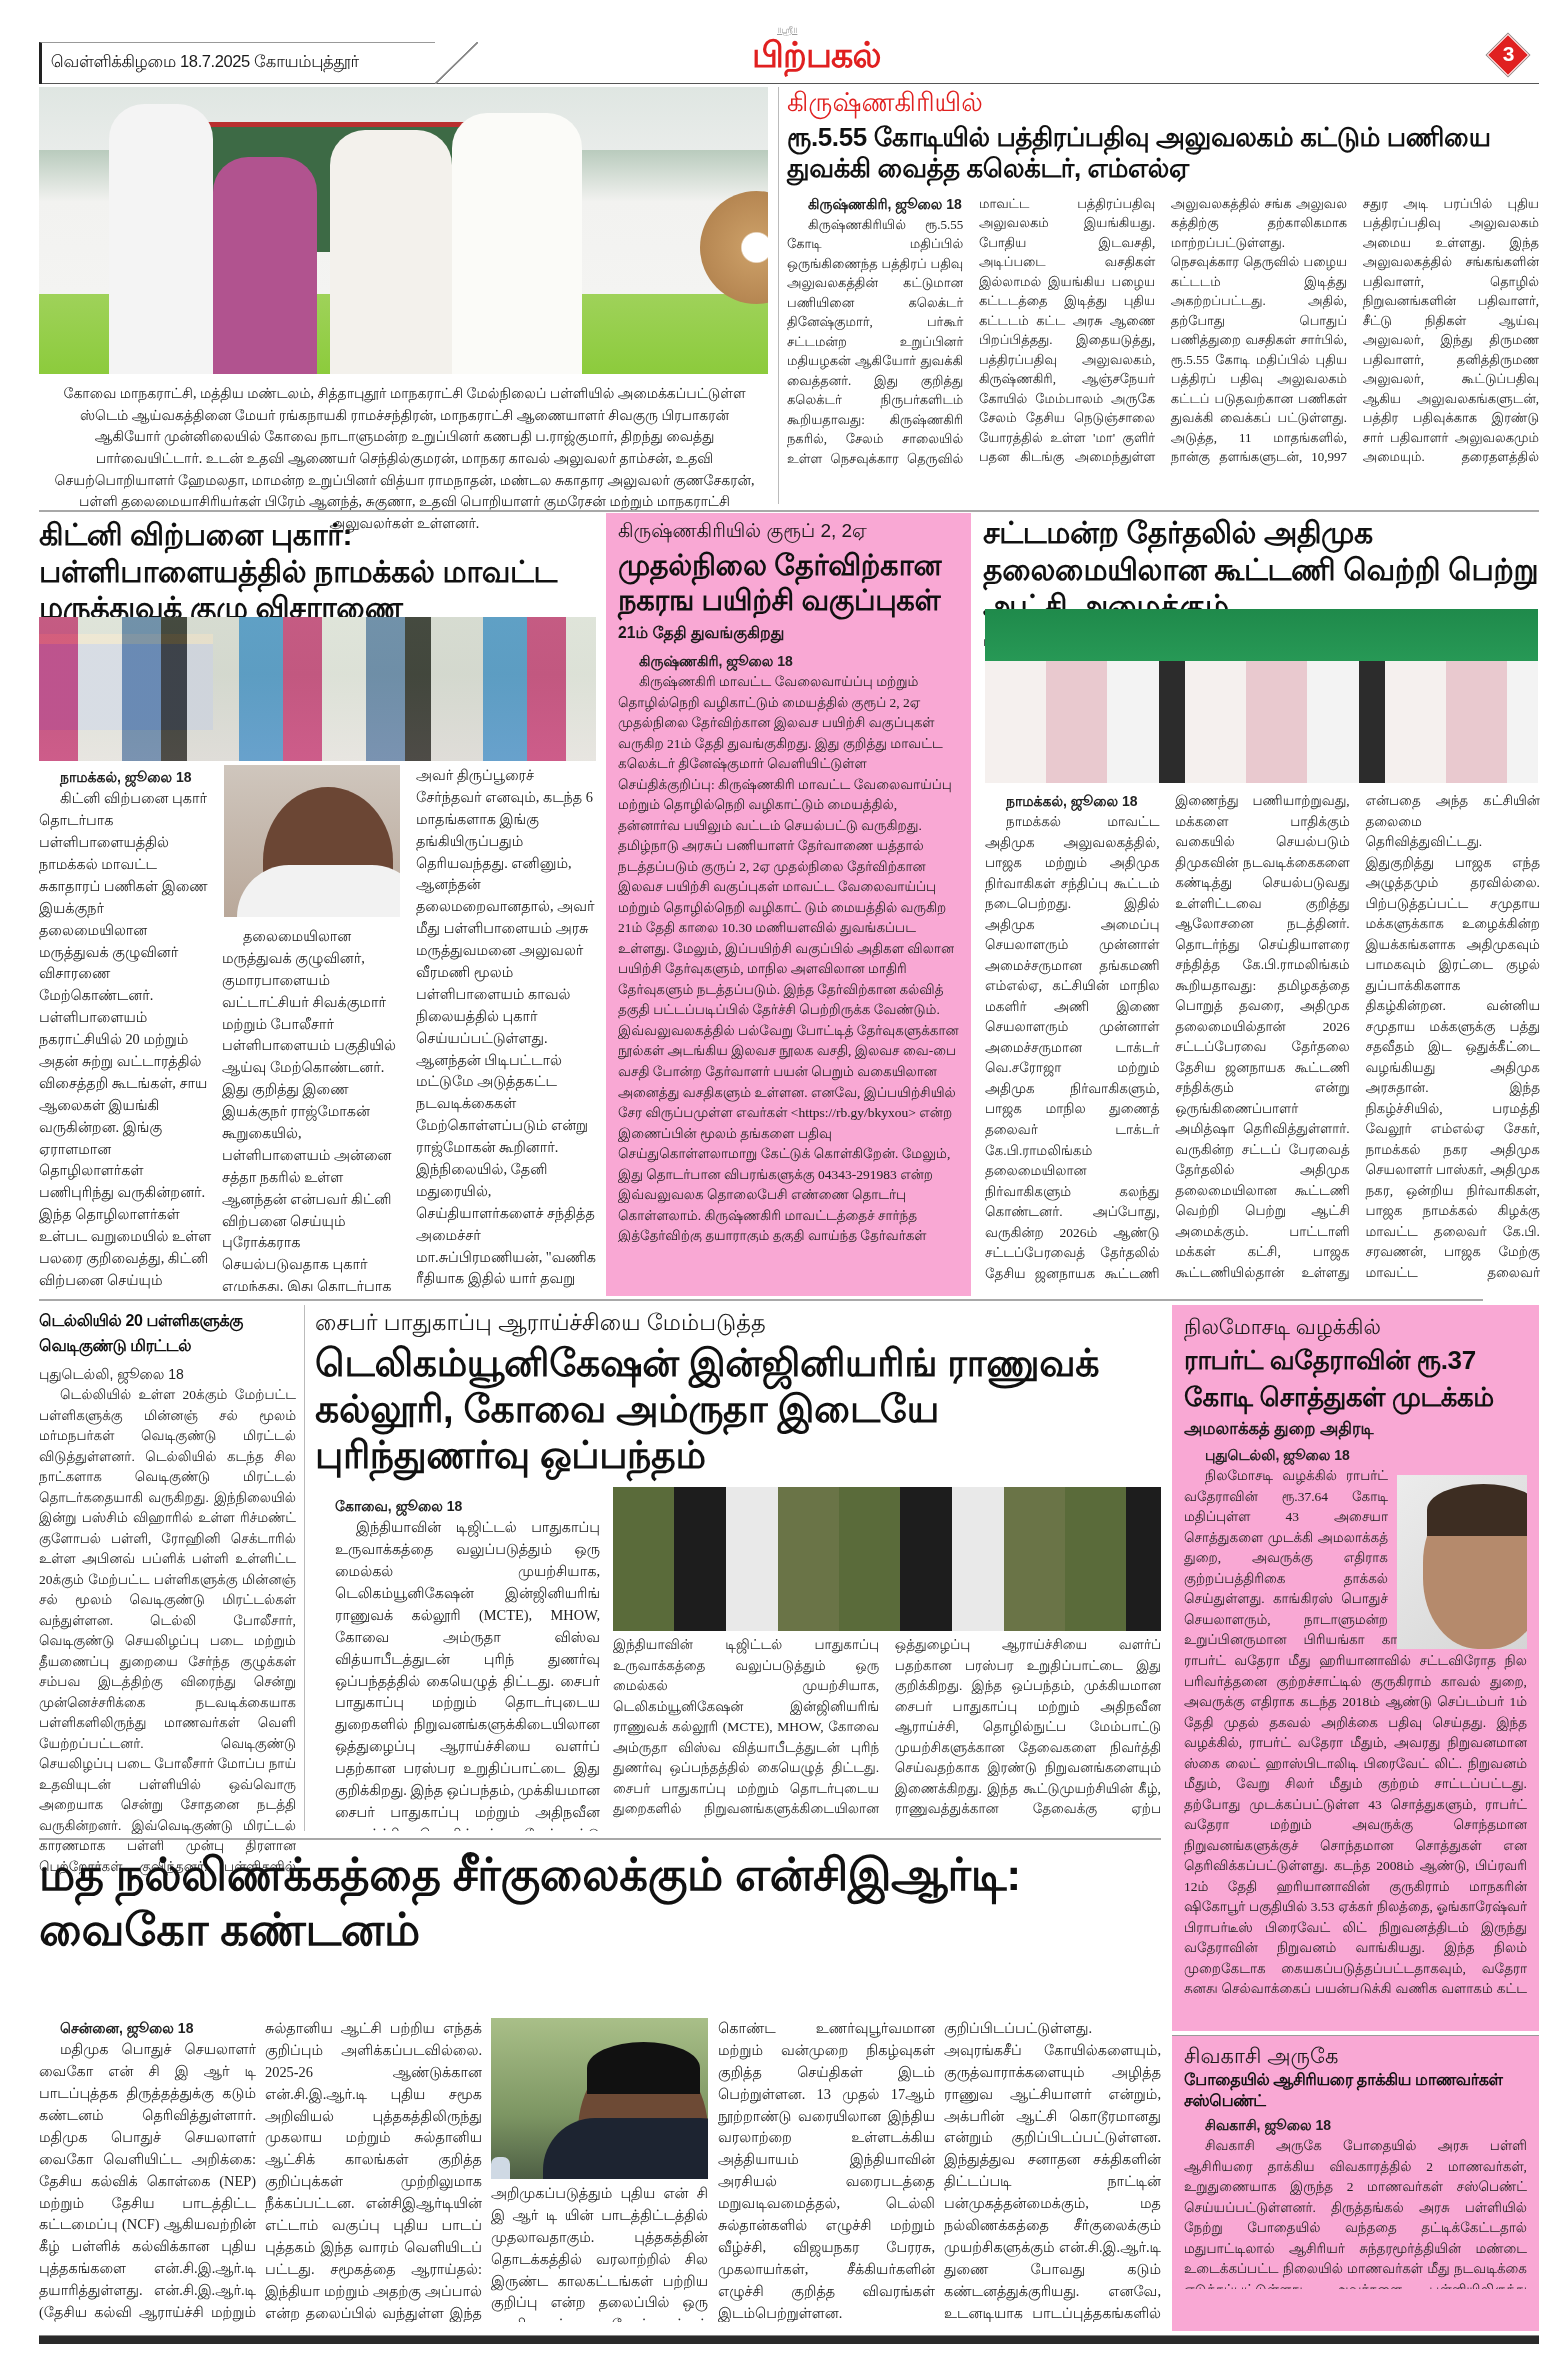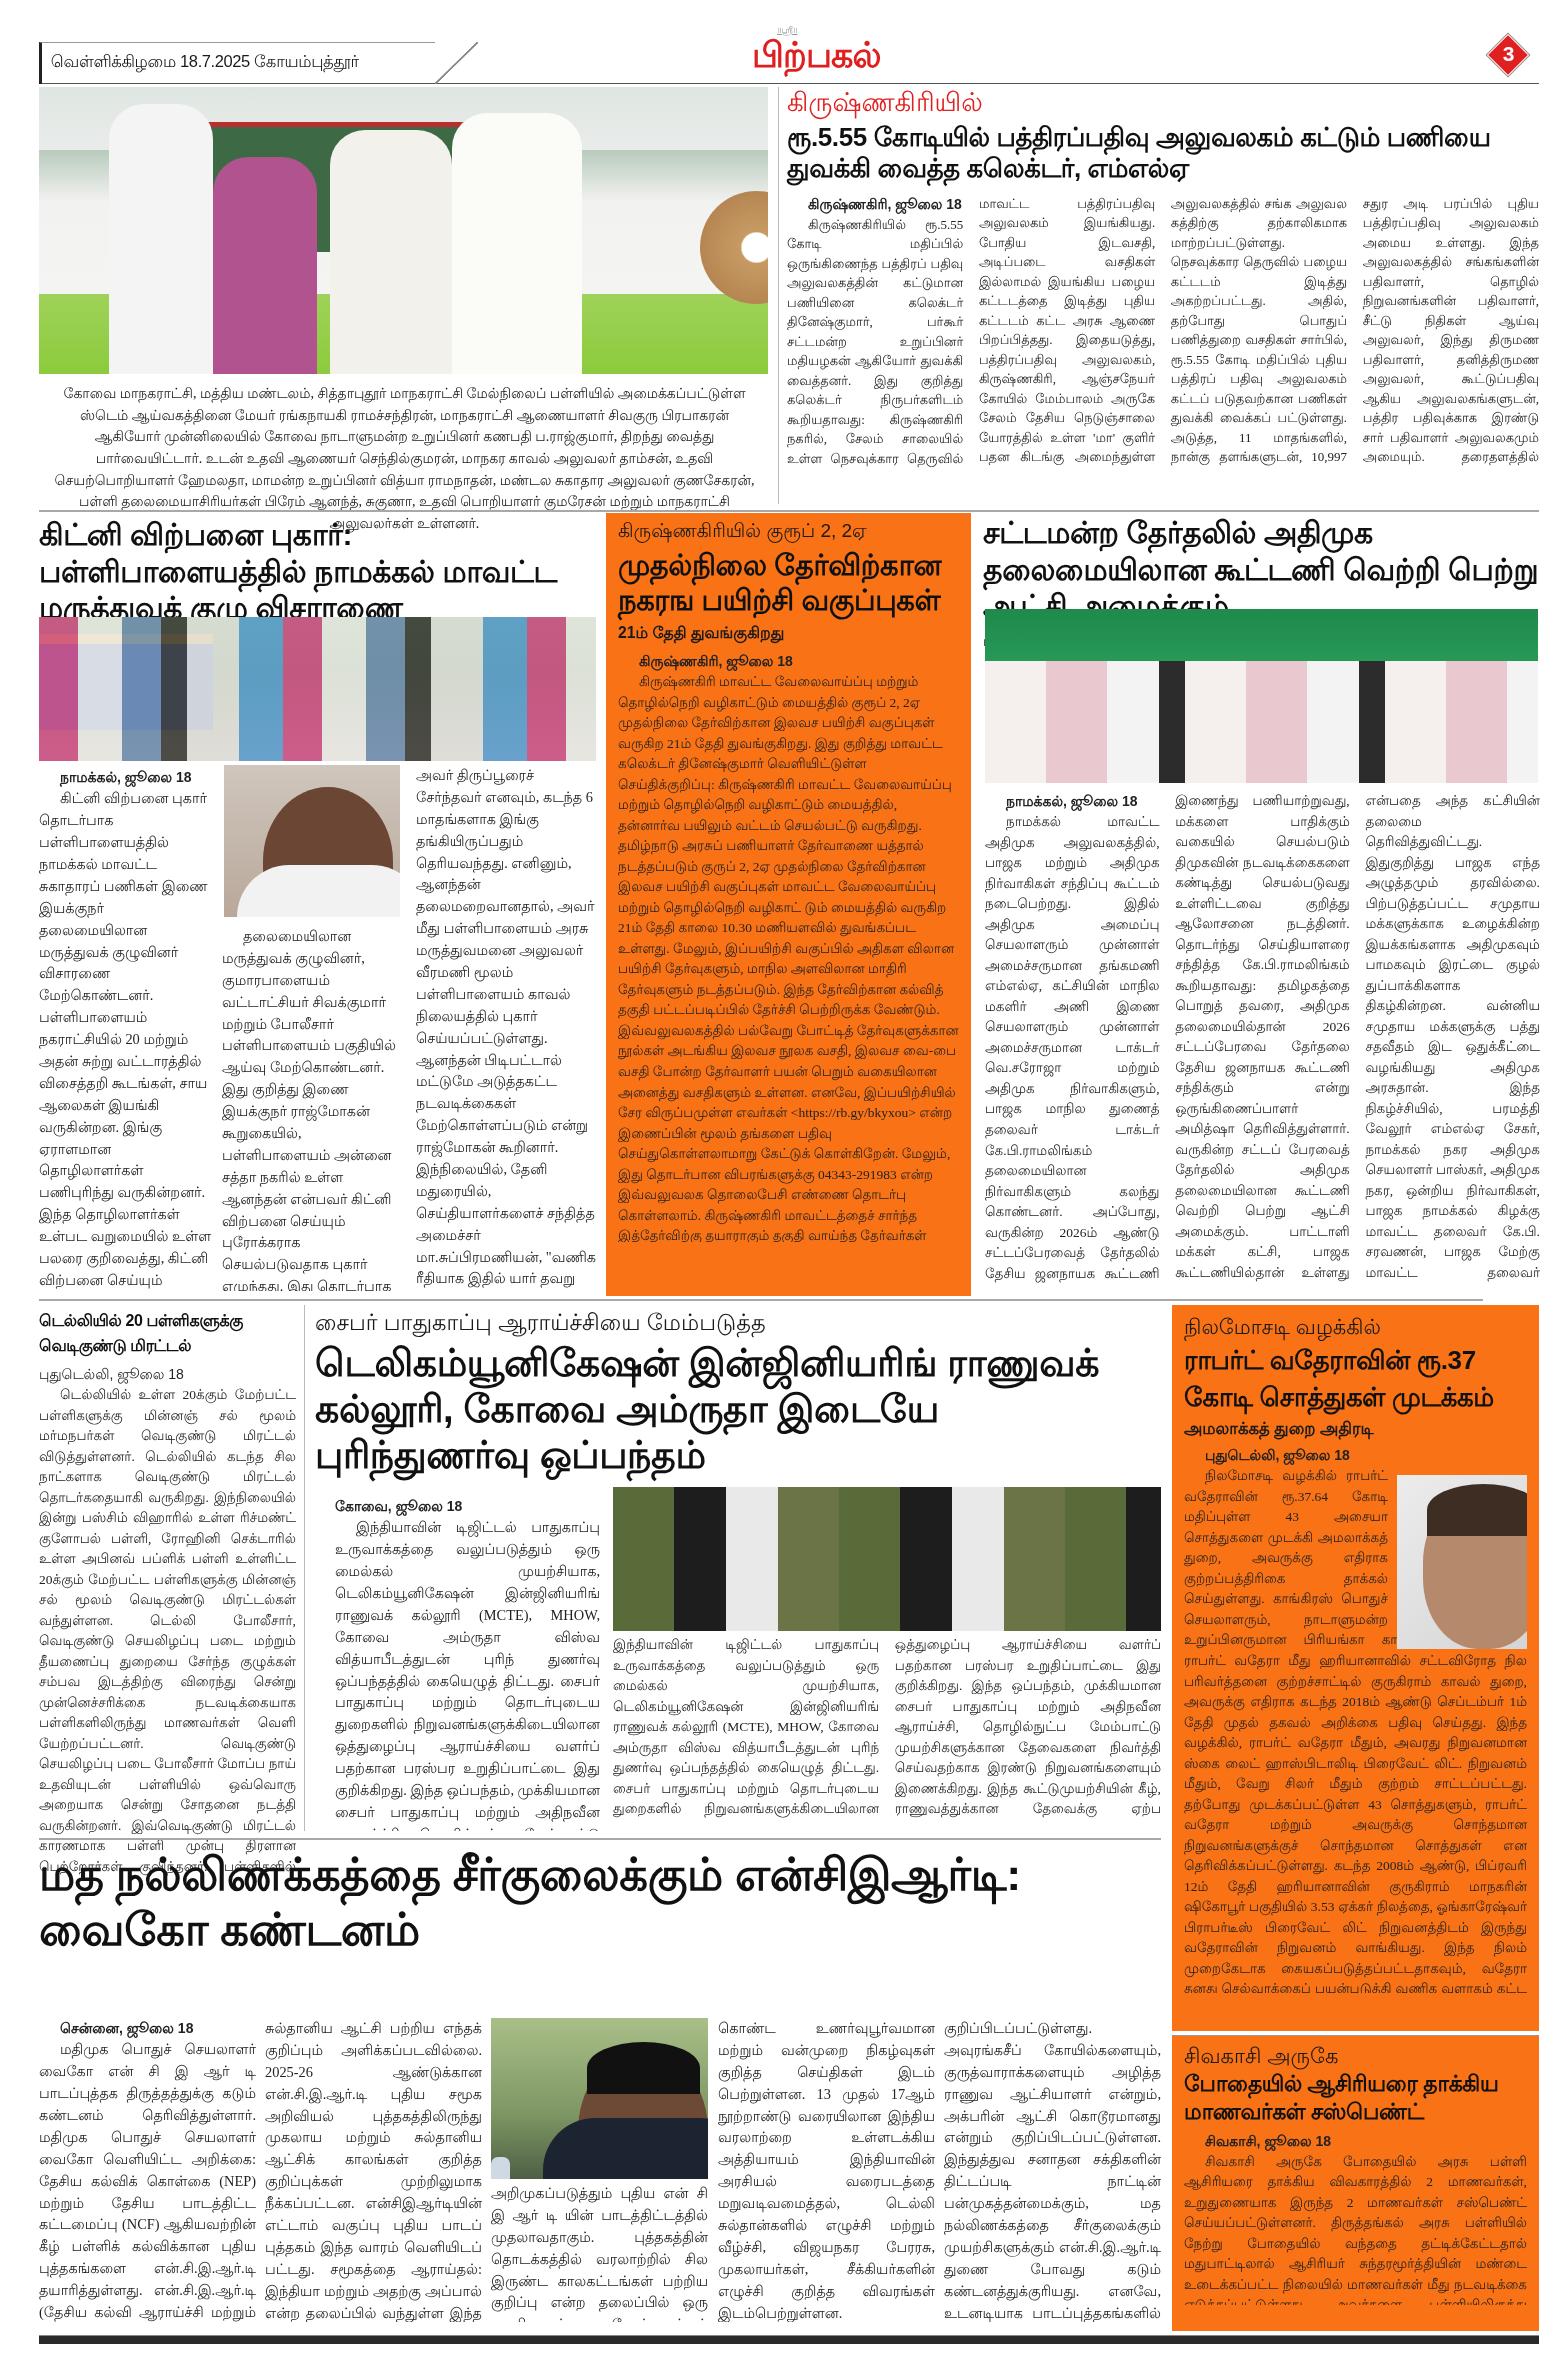--- a/index.html
+++ b/index.html
@@ -58,21 +58,21 @@
   .headline { font-family: "Liberation Sans", sans-serif; font-weight: bold; line-height: 1.22; color: #111; letter-spacing: -0.4px; }
   .subhead-red { font-family: "Liberation Sans", sans-serif; font-weight: bold; color: #e0201f; font-size: 15.7px; }
   .subhead { font-family: "Liberation Sans", sans-serif; font-size: 15.7px; font-weight: bold; }
   .body { font-family: "Liberation Serif", serif; font-size: 14.4px; line-height: 1.52; text-align: justify; color: #222; }
   .body p { text-indent: 21px; }
   .byline { font-family: "Liberation Sans", sans-serif; font-weight: bold; font-size: 14px; display: block; padding-left: 21px; }
   .caption { font-family: "Liberation Serif", serif; font-size: 14px; line-height: 1.55; text-align: center; }
   .cols2 { column-count: 2; column-gap: 15.7px; }
   .cols3 { column-count: 3; column-gap: 15.7px; }
   .cols4 { column-count: 4; column-gap: 15.7px; }
-  .grey-box { background: #f97316; }
+  .grey-box { background: #f9a8d4; }
   .rule-h { position: absolute; height: 1.7px; background: #a8a8a8; }
   .rule-v { position: absolute; width: 0.9px; background: #bbb; }
   .bottom-rule { position: absolute; left: 39px; top: 2335px; width: 1500px; height: 8.7px; background: #2a2a2a; border-top: 1.7px solid #888; }
 </style>
 </head>
 <body>
 
 <div class="abs masthead">
   <div class="dateline">வெள்ளிக்கிழமை 18.7.2025 கோயம்புத்தூர்</div>
   <div class="dateline-slant"></div>
@@ -215,21 +215,21 @@
 </div>
 <div class="abs body" style="left:718px; top:2018px; width:217px; height:304px; overflow:hidden;">
   <p style="text-indent:0">கொண்ட உணர்வுபூர்வமான மற்றும் வன்முறை நிகழ்வுகள் குறித்த செய்திகள் இடம் பெற்றுள்ளன. 13 முதல் 17ஆம் நூற்றாண்டு வரையிலான இந்திய வரலாற்றை உள்ளடக்கிய அத்தியாயம் இந்தியாவின் அரசியல் வரைபடத்தை மறுவடிவமைத்தல், டெல்லி சுல்தான்களில் எழுச்சி மற்றும் வீழ்ச்சி, விஜயநகர பேரரசு, முகலாயர்கள், சீக்கியர்களின் எழுச்சி குறித்த விவரங்கள் இடம்பெற்றுள்ளன. பாடப்புத்தகத்தில் பாபர் நகரங்களில் முழு மக்களையும் கொன்று குவித்த ஒரு மிருகத்தனமான மற்றும் இரக்கமற்றவர் என்று</p>
 </div>
 <div class="abs body" style="left:944px; top:2018px; width:217px; height:304px; overflow:hidden;">
   <p style="text-indent:0">குறிப்பிடப்பட்டுள்ளது. அவுரங்கசீப் கோயில்களையும், குருத்வாராக்களையும் அழித்த ராணுவ ஆட்சியாளர் என்றும், அக்பரின் ஆட்சி கொடூரமானது என்றும் குறிப்பிடப்பட்டுள்ளன. இந்துத்துவ சனாதன சக்திகளின் திட்டப்படி நாட்டின் பன்முகத்தன்மைக்கும், மத நல்லிணக்கத்தை சீர்குலைக்கும் முயற்சிகளுக்கும் என்.சி.இ.ஆர்.டி துணை போவது கடும் கண்டனத்துக்குரியது. எனவே, உடனடியாக பாடப்புத்தகங்களில் இருந்து இத்தகைய கருத்துக்களை நீக்க வேண்டும் என்று வலியுறுத்துகிறேன். இவ்வாறு வைகோ தெரிவித்துள்ளார்.</p>
 </div>
 
 <div class="abs grey-box" style="left:1172px; top:2035px; width:367px; height:296px; padding:7px 12px; border-top:1.7px solid #999;">
   <div class="kicker" style="font-size:21px;">சிவகாசி அருகே</div>
-  <div class="headline" style="font-size:22px; line-height:1.3; margin-top:1.7px;">போதையில் ஆசிரியரை தாக்கிய மாணவர்கள் சஸ்பெண்ட்</div>
+  <div class="headline" style="font-size:16px; line-height:1.3; margin-top:1.7px;">போதையில் ஆசிரியரை தாக்கிய மாணவர்கள் சஸ்பெண்ட்</div>
   <div class="body" style="margin-top:3.5px; font-size:13.5px; height:174px; overflow:hidden;">
     <span class="byline">சிவகாசி, ஜூலை 18</span>
     <p>சிவகாசி அருகே போதையில் அரசு பள்ளி ஆசிரியரை தாக்கிய விவகாரத்தில் 2 மாணவர்கள், உறுதுணையாக இருந்த 2 மாணவர்கள் சஸ்பெண்ட் செய்யப்பட்டுள்ளனர். திருத்தங்கல் அரசு பள்ளியில் நேற்று போதையில் வந்ததை தட்டிக்கேட்டதால் மதுபாட்டிலால் ஆசிரியர் சுந்தரமூர்த்தியின் மண்டை உடைக்கப்பட்ட நிலையில் மாணவர்கள் மீது நடவடிக்கை எடுக்கப்பட்டுள்ளது. அவர்களை பள்ளியிலிருந்து தற்காலிகமாக நீக்கம் செய்து பள்ளி கல்வித்துறை உத்தரவு அளித்துள்ளது.</p>
   </div>
 </div>
 
 <div class="bottom-rule"></div>
 
 
 </body></html>

